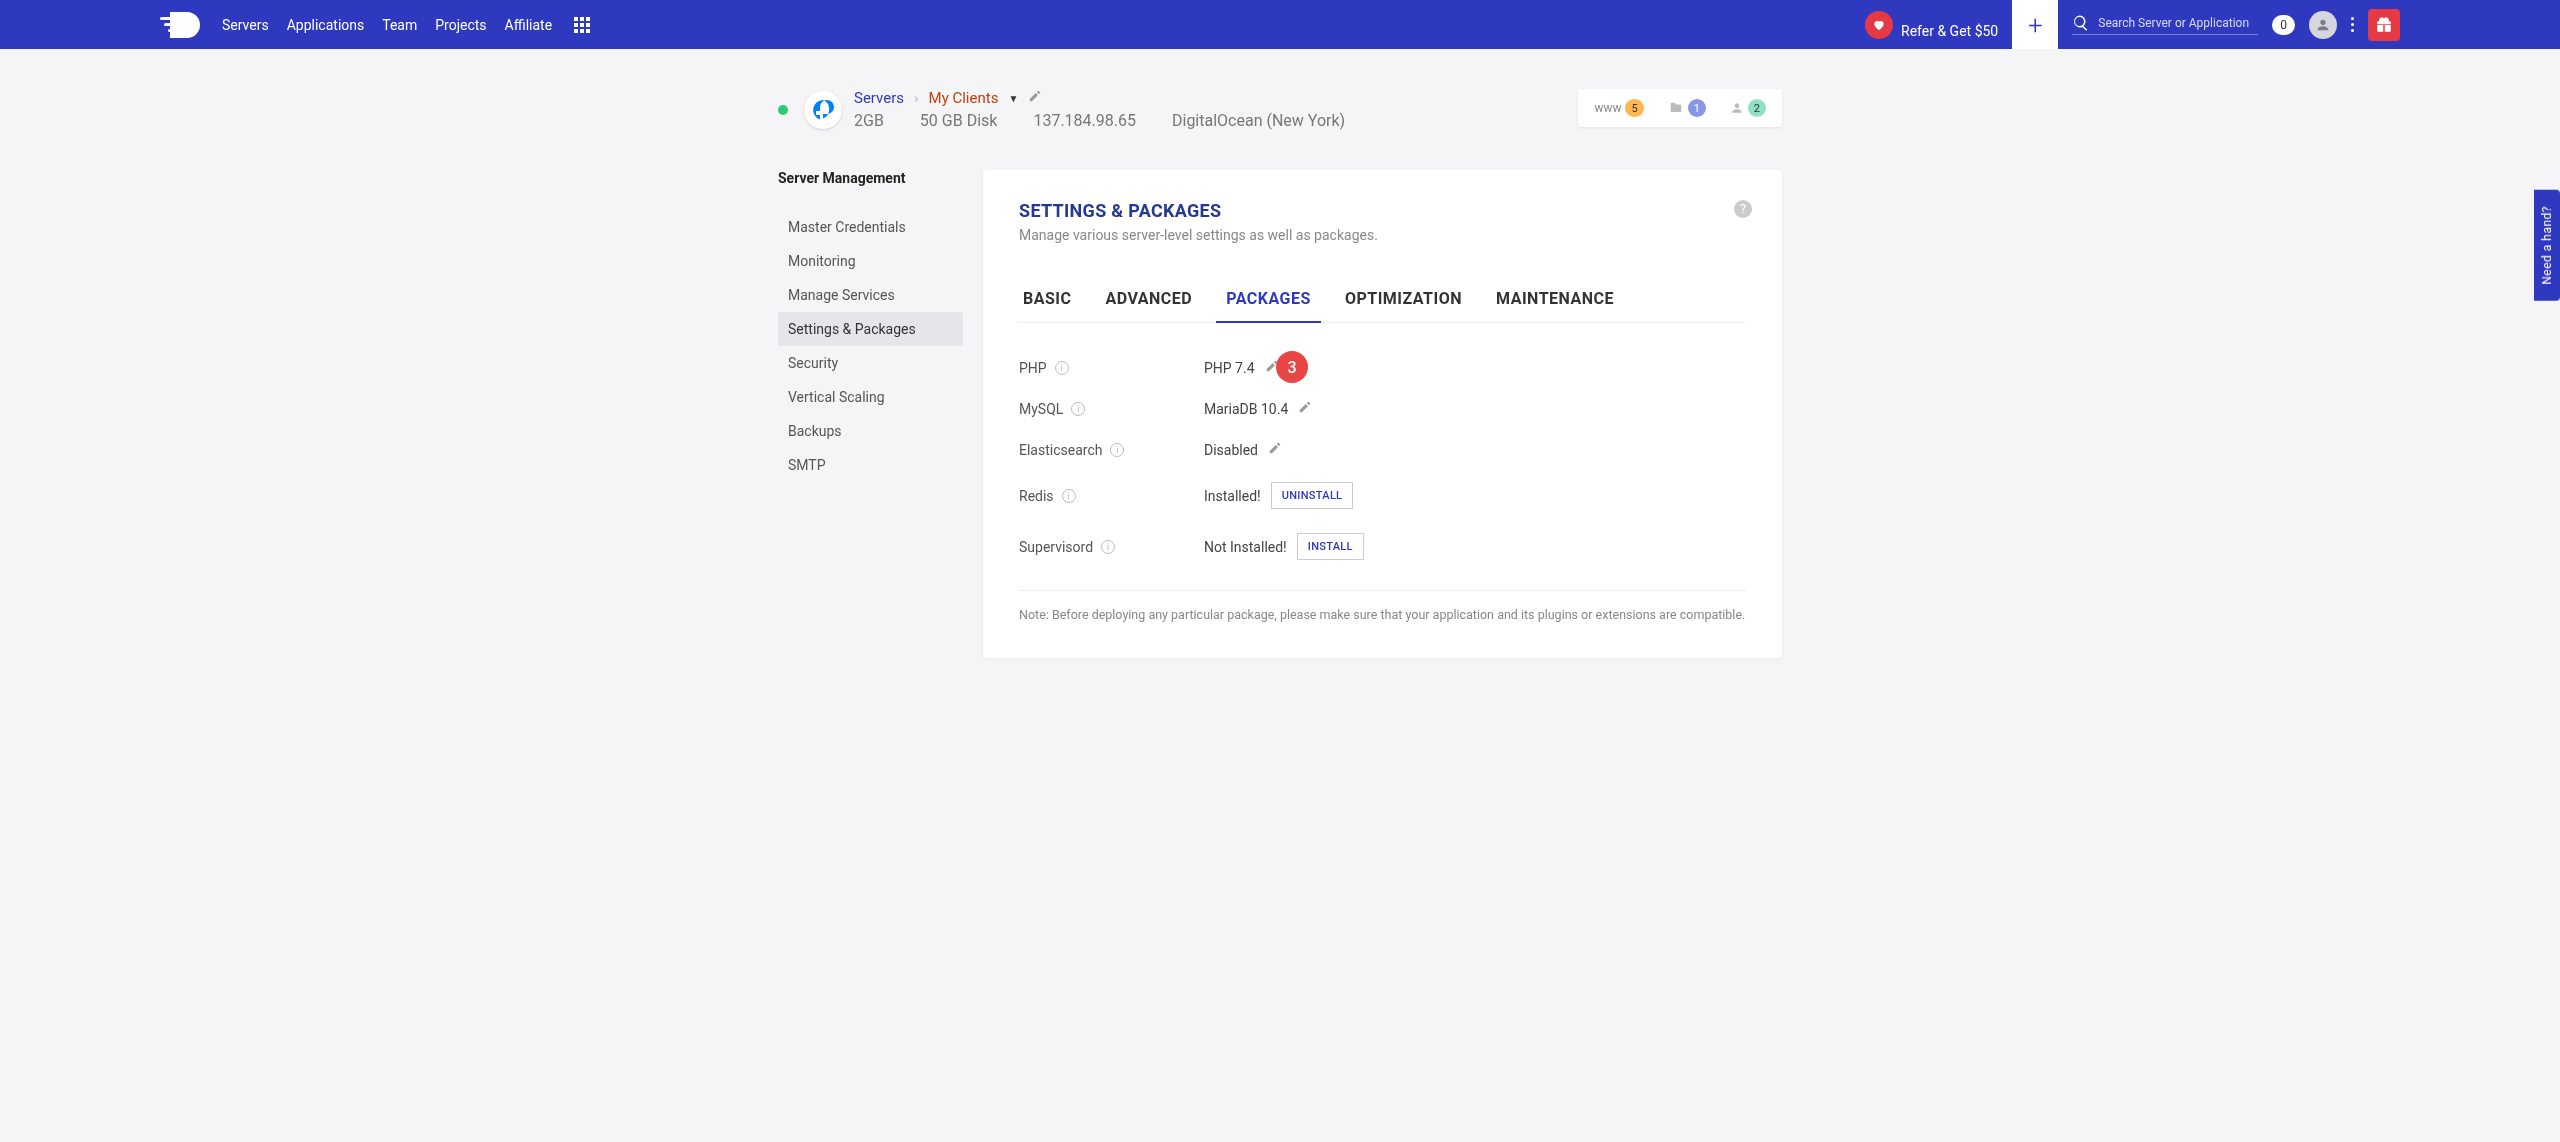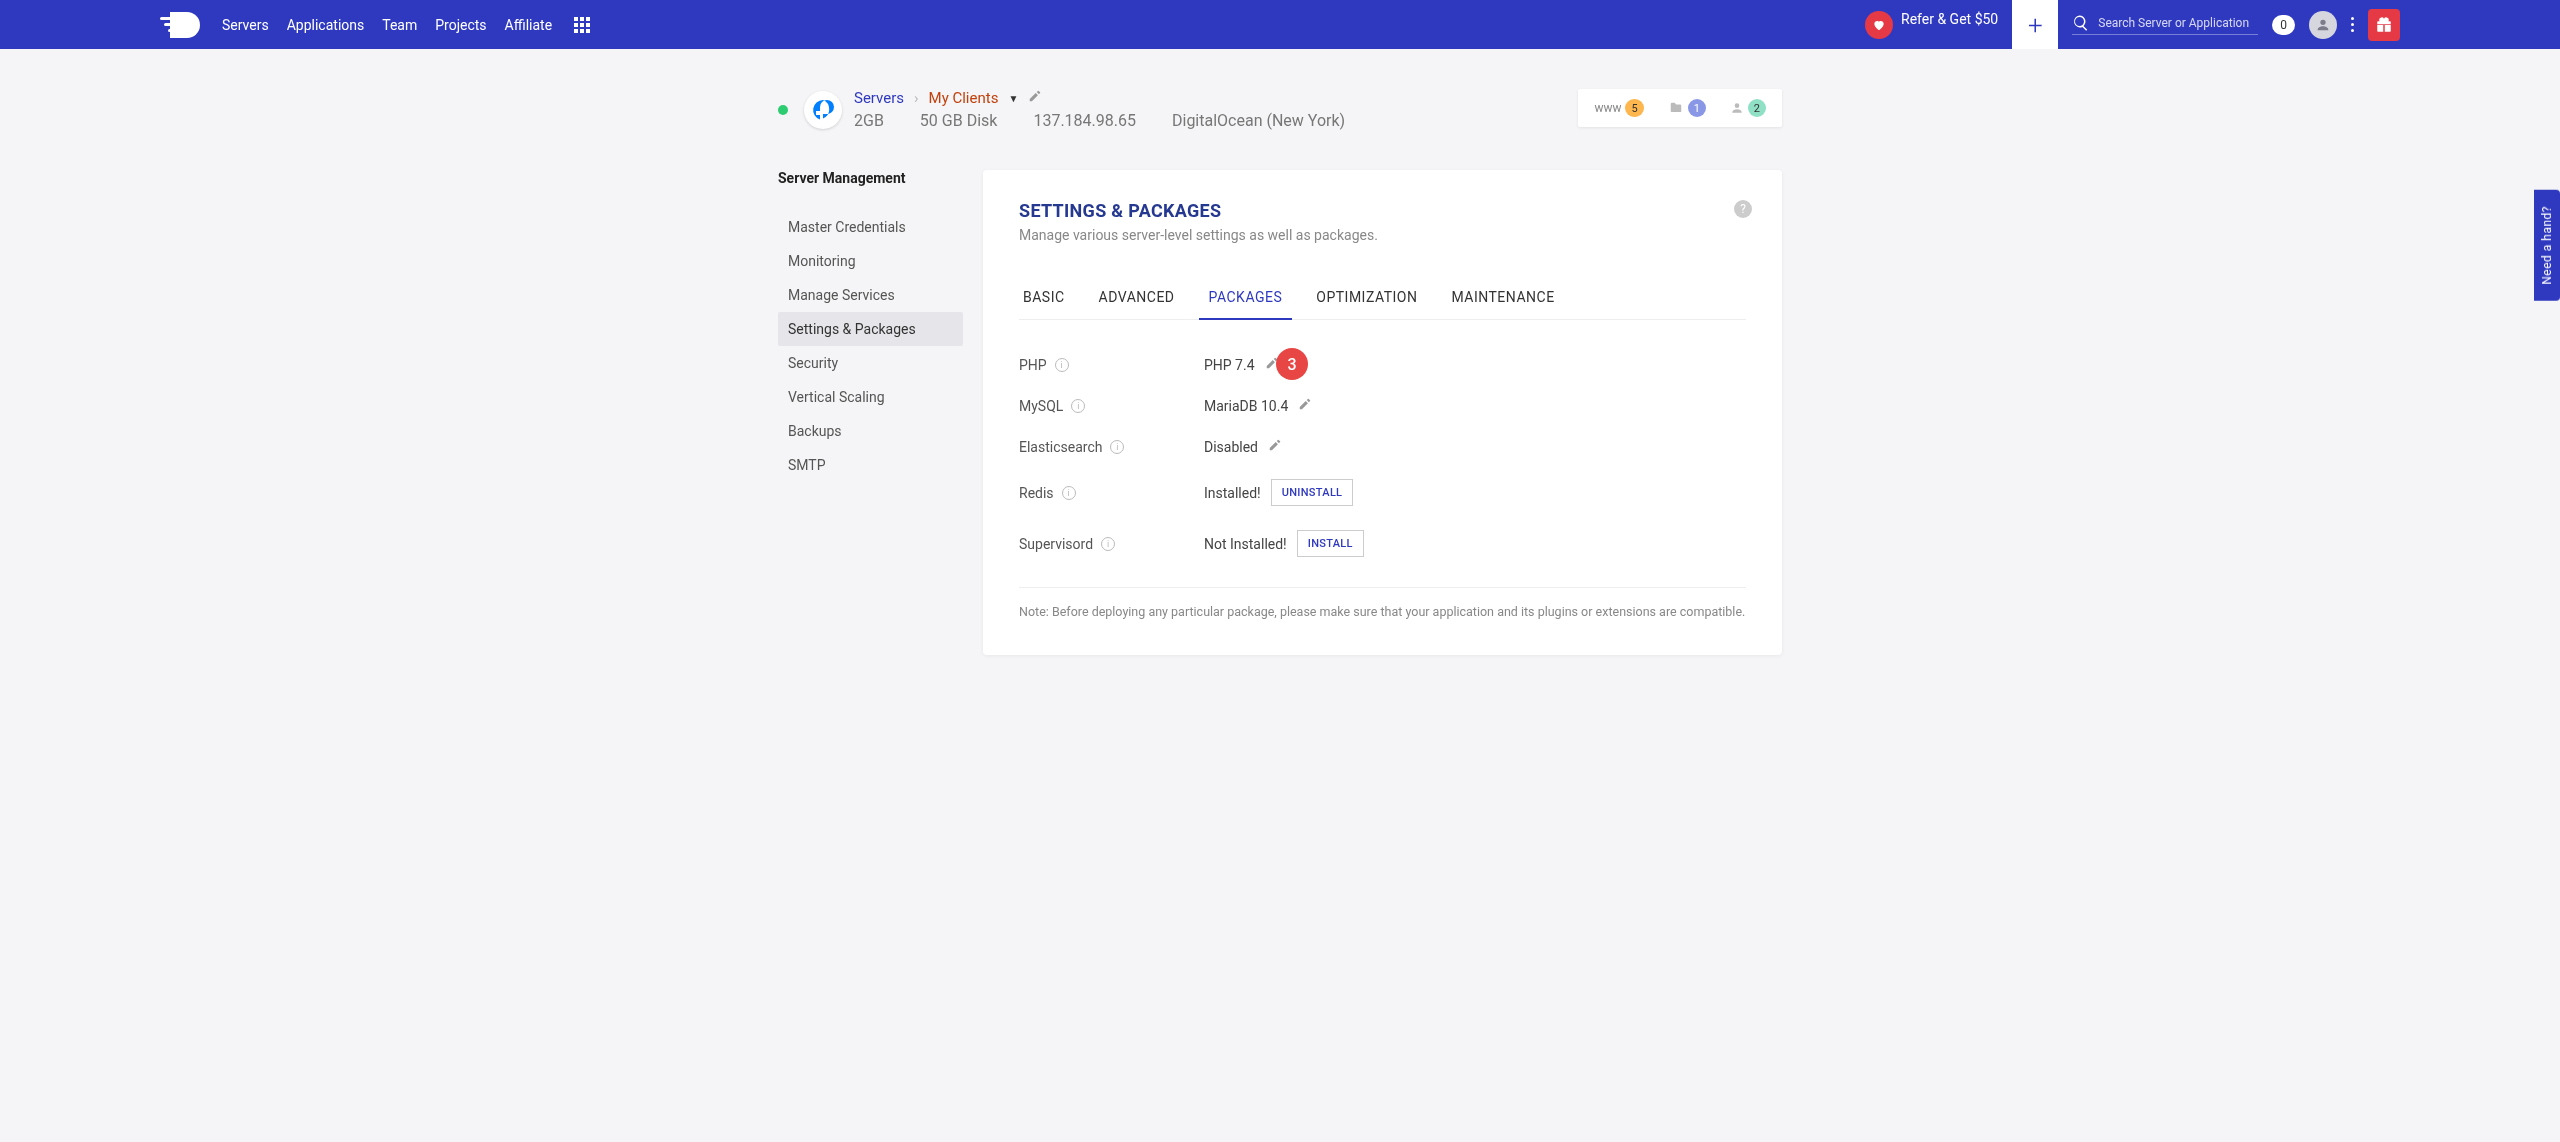--- a/index.html
+++ b/index.html
@@ -8,21 +8,21 @@
 
 
 .topbar { background: #2f39bf; height: 49px; display: flex; align-items: center; color: #fff; font-size: 14px; }
 .topbar .wrapper { display: flex; align-items: center; height: 100%; width: 100%; padding: 0 160px; }
 .logo { display: flex; align-items: center; margin-right: 22px; }
 .nav-links { display: flex; gap: 18px; }
 .nav-links a { color: #fff; text-decoration: none; cursor: pointer; }
 .apps-icon { margin-left: 22px; display: grid; grid-template-columns: repeat(3, 4px); grid-template-rows: repeat(3, 4px); gap: 2px; cursor: pointer; }
 .apps-icon span { background: #fff; width: 4px; height: 4px; }
 .spacer { flex: 1; }
-.refer-btn { display: flex; align-items: flex-start; gap: 8px; cursor: pointer; }
+.refer-btn { display: flex; align-items: flex-end; gap: 8px; cursor: pointer; }
 .heart-circle { width: 28px; height: 28px; border-radius: 50%; background: #e63946; display: flex; align-items: center; justify-content: center; }
 .heart-circle svg { width: 14px; height: 14px; fill: #fff; }
 .plus-box { width: 46px; height: 49px; background: #fff; color: #2f39bf; display: flex; align-items: center; justify-content: center; font-size: 26px; font-weight: 300; margin: 0 0 0 14px; cursor: pointer; }
 .search-area { display: flex; align-items: center; margin-left: 14px; border-bottom: 1px solid rgba(255,255,255,.35); padding-bottom: 2px; }
 .search-area svg { width: 18px; height: 18px; fill: #fff; margin-right: 8px; }
 .search-area input { background: transparent; border: none; color: #f9a8d4; outline: none; font-size: 12px; width: 160px; }
 .search-area input::placeholder { color: rgba(255,255,255,.8); }
 .pill { background: #fff; color: #333; border-radius: 10px; padding: 0 8px; font-size: 12px; height: 20px; display: flex; align-items: center; margin-left: 14px; min-width: 20px; justify-content:center; }
 .avatar-sm { width: 28px; height: 28px; border-radius: 50%; background: #d6d6de; display: flex; align-items: center; justify-content: center; margin-left: 14px; }
 .avatar-sm svg { width: 16px; height: 16px; fill: #7b7b89; }
@@ -57,21 +57,21 @@
 .sidebar h4 { font-size: 14px; font-weight: 700; color: #222; margin-bottom: 24px; }
 .sidebar-item { padding: 9px 10px; font-size: 14px; color: #555; cursor: pointer; border-radius: 2px; position: relative; }
 .sidebar-item.active { background: #e6e6ea; color: #333; }
 
 .panel { flex: 1; background: #fff; border-radius: 4px; box-shadow: 0 1px 4px rgba(0,0,0,.06); padding: 30px 36px 36px; position: relative; }
 .panel h2 { color: #253991; font-size: 18px; font-weight: 700; letter-spacing: .3px; }
 .panel .sub { color: #888; font-size: 14px; margin-top: 6px; }
 .help-circle { position: absolute; right: 30px; top: 30px; width: 18px; height: 18px; border-radius: 50%; background: #ccc; color: #fff; font-size: 12px; display:flex; align-items:center; justify-content:center; cursor:pointer; }
 
 .tabs { display: flex; gap: 26px; border-bottom: 1px solid #eee; margin-top: 36px; position: relative; }
-.tab { padding: 10px 4px 14px; font-size: 14px; letter-spacing: .5px; color: #333; cursor: pointer; position: relative; }
+.tab { padding: 10px 4px 14px; font-size: 16px; letter-spacing: .5px; color: #333; cursor: pointer; position: relative; font-weight: bold; }
 .tab.active { color: #2f39bf; }
 .tab.active::after { content:''; position:absolute; left:-6px; right:-6px; bottom:-1px; height:2px; background:#2f39bf; }
 
 .pkg-list { margin-top: 24px; border-bottom:1px solid #eee; padding-bottom:18px; }
 .pkg-row { display: flex; align-items: center; padding: 12px 0; font-size: 14px; color: #555; }
 .pkg-label { width: 185px; display: flex; align-items: center; gap: 8px; }
 .info-icon { width: 14px; height: 14px; border: 1px solid #bbb; border-radius: 50%; display:inline-flex; align-items:center; justify-content:center; font-size:9px; color:#bbb; cursor:pointer; }
 .pkg-value { display: flex; align-items: center; gap: 10px; color:#444; }
 .pencil { cursor: pointer; color:#999; }
 .pencil svg { width:14px; height:14px; fill:#999; }

